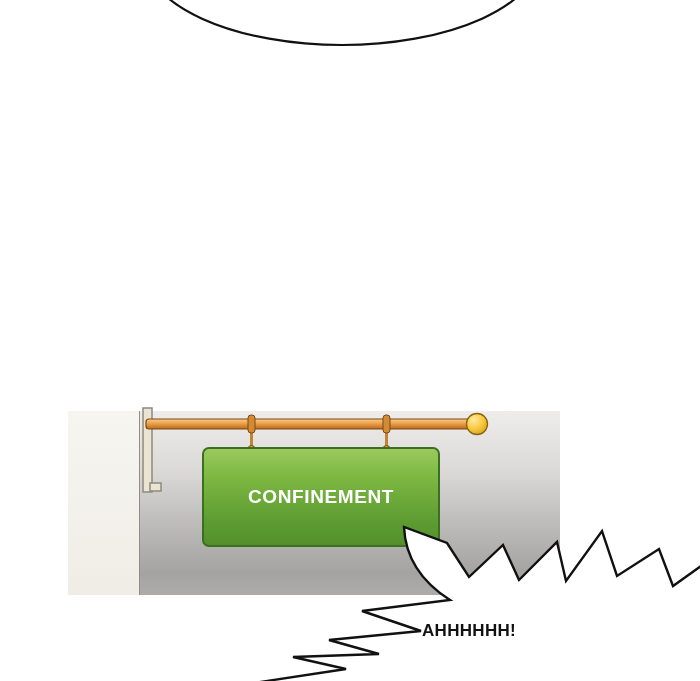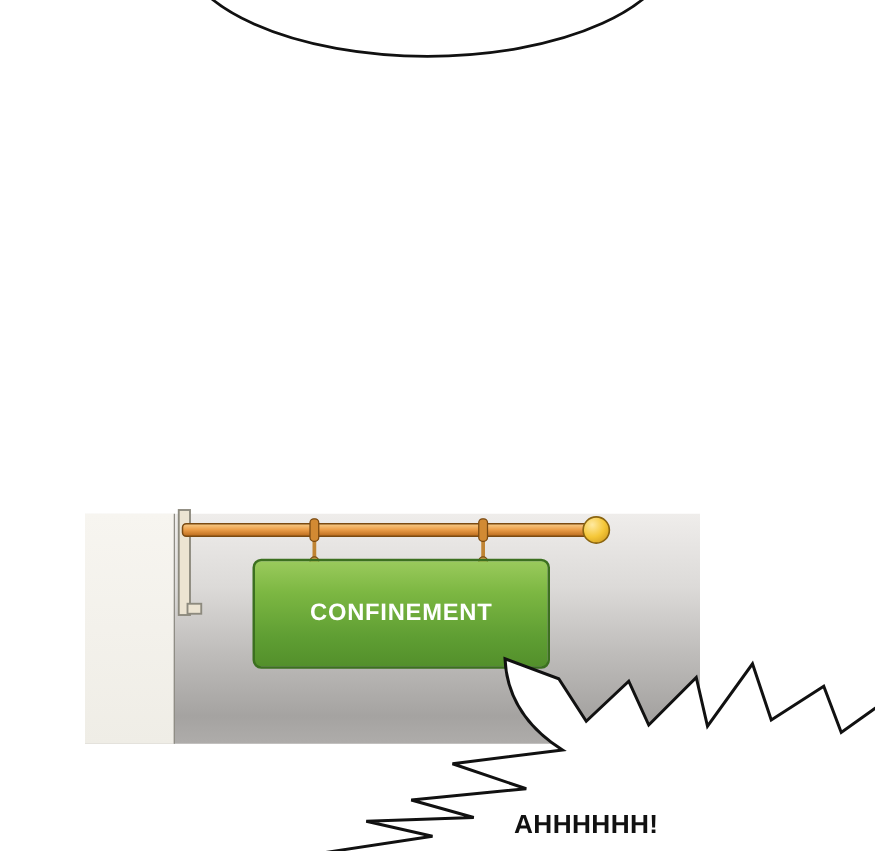--- a/index.html
+++ b/index.html
@@ -47,21 +47,21 @@
 
   
   .rig { width: 700px; height: 681px; }
 
   
   .sign {
     position: absolute;
     left: 202px;
     top: 447px;
     width: 238px;
-    height: 88px;
+    height: 100px;
     box-sizing: border-box;
     border: 2px solid #3c7020;
     border-radius: 7px;
     background: linear-gradient(180deg,
       #9aca5c 0%,
       #7cb742 30%,
       #5f9e33 72%,
       #53902b 100%);
     display: flex;
     align-items: center;
@@ -72,24 +72,24 @@
     font-size: 19px;
     font-weight: bold;
     letter-spacing: 0.6px;
   }
 
   
   .scream { width: 700px; height: 681px; }
   .scream-label {
     position: absolute;
     left: 469px;
-    top: 648px;
+    top: 621px;
     transform: translateX(-50%);
     color: #111111;
-    font-size: 21px;
+    font-size: 17px;
     font-weight: bold;
     letter-spacing: 0.3px;
     white-space: nowrap;
   }
 </style>
 </head>
 <body>
 
 <div class="stage">
 

